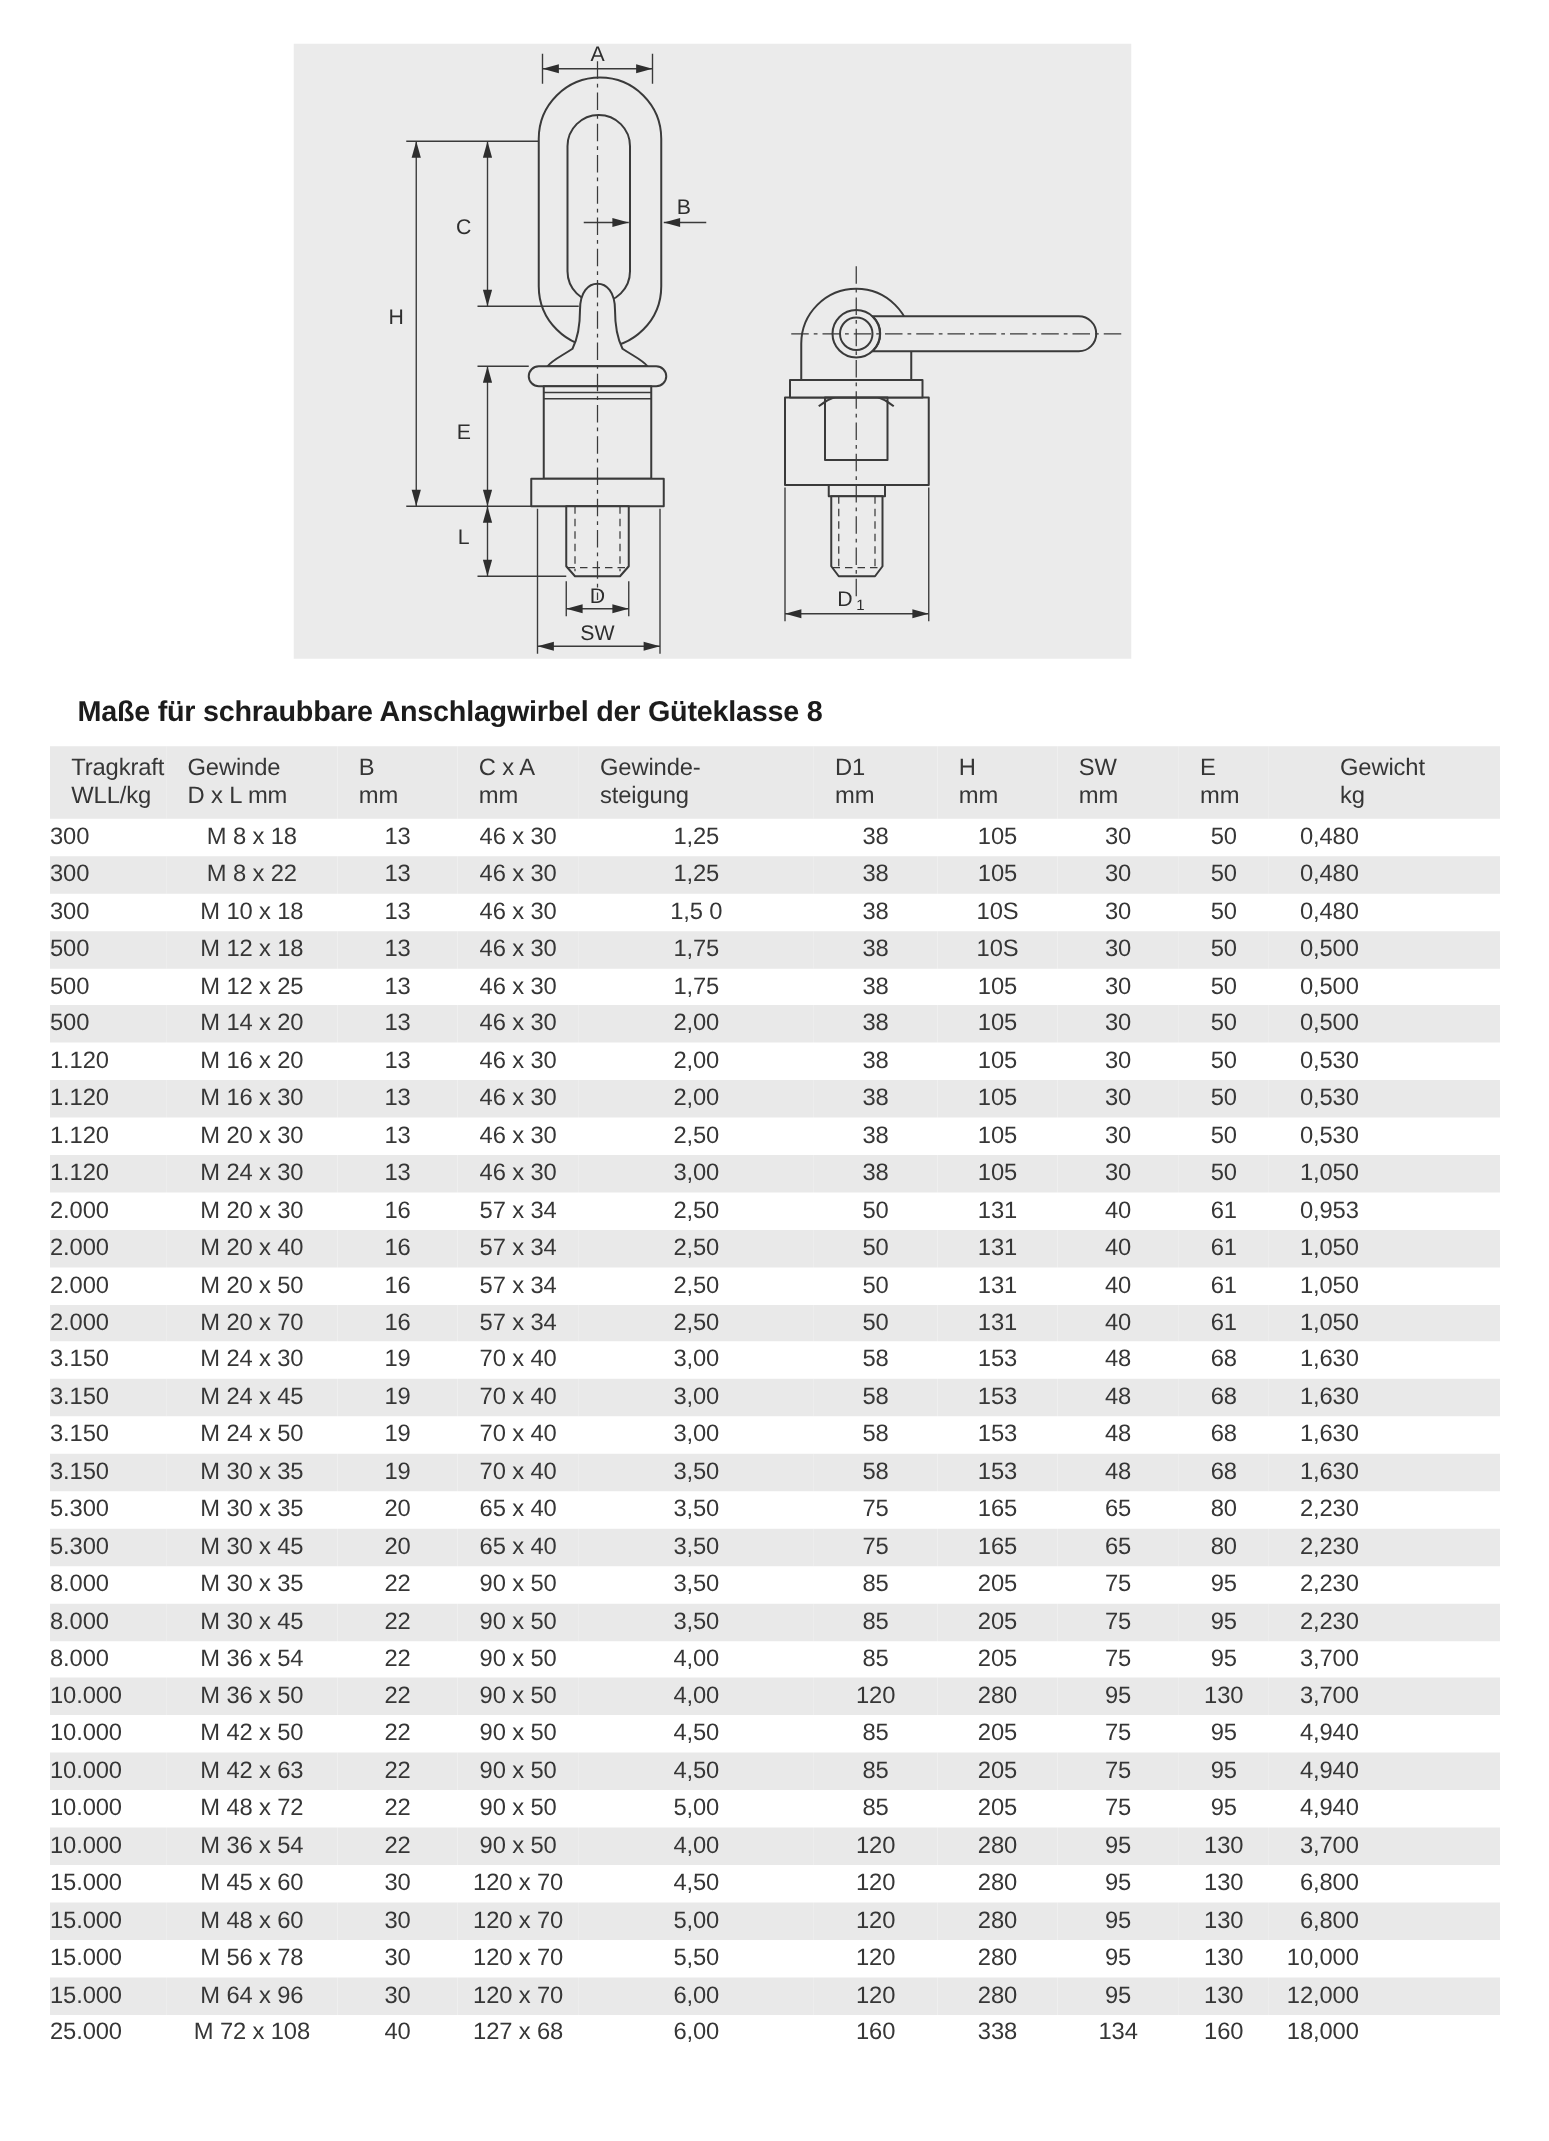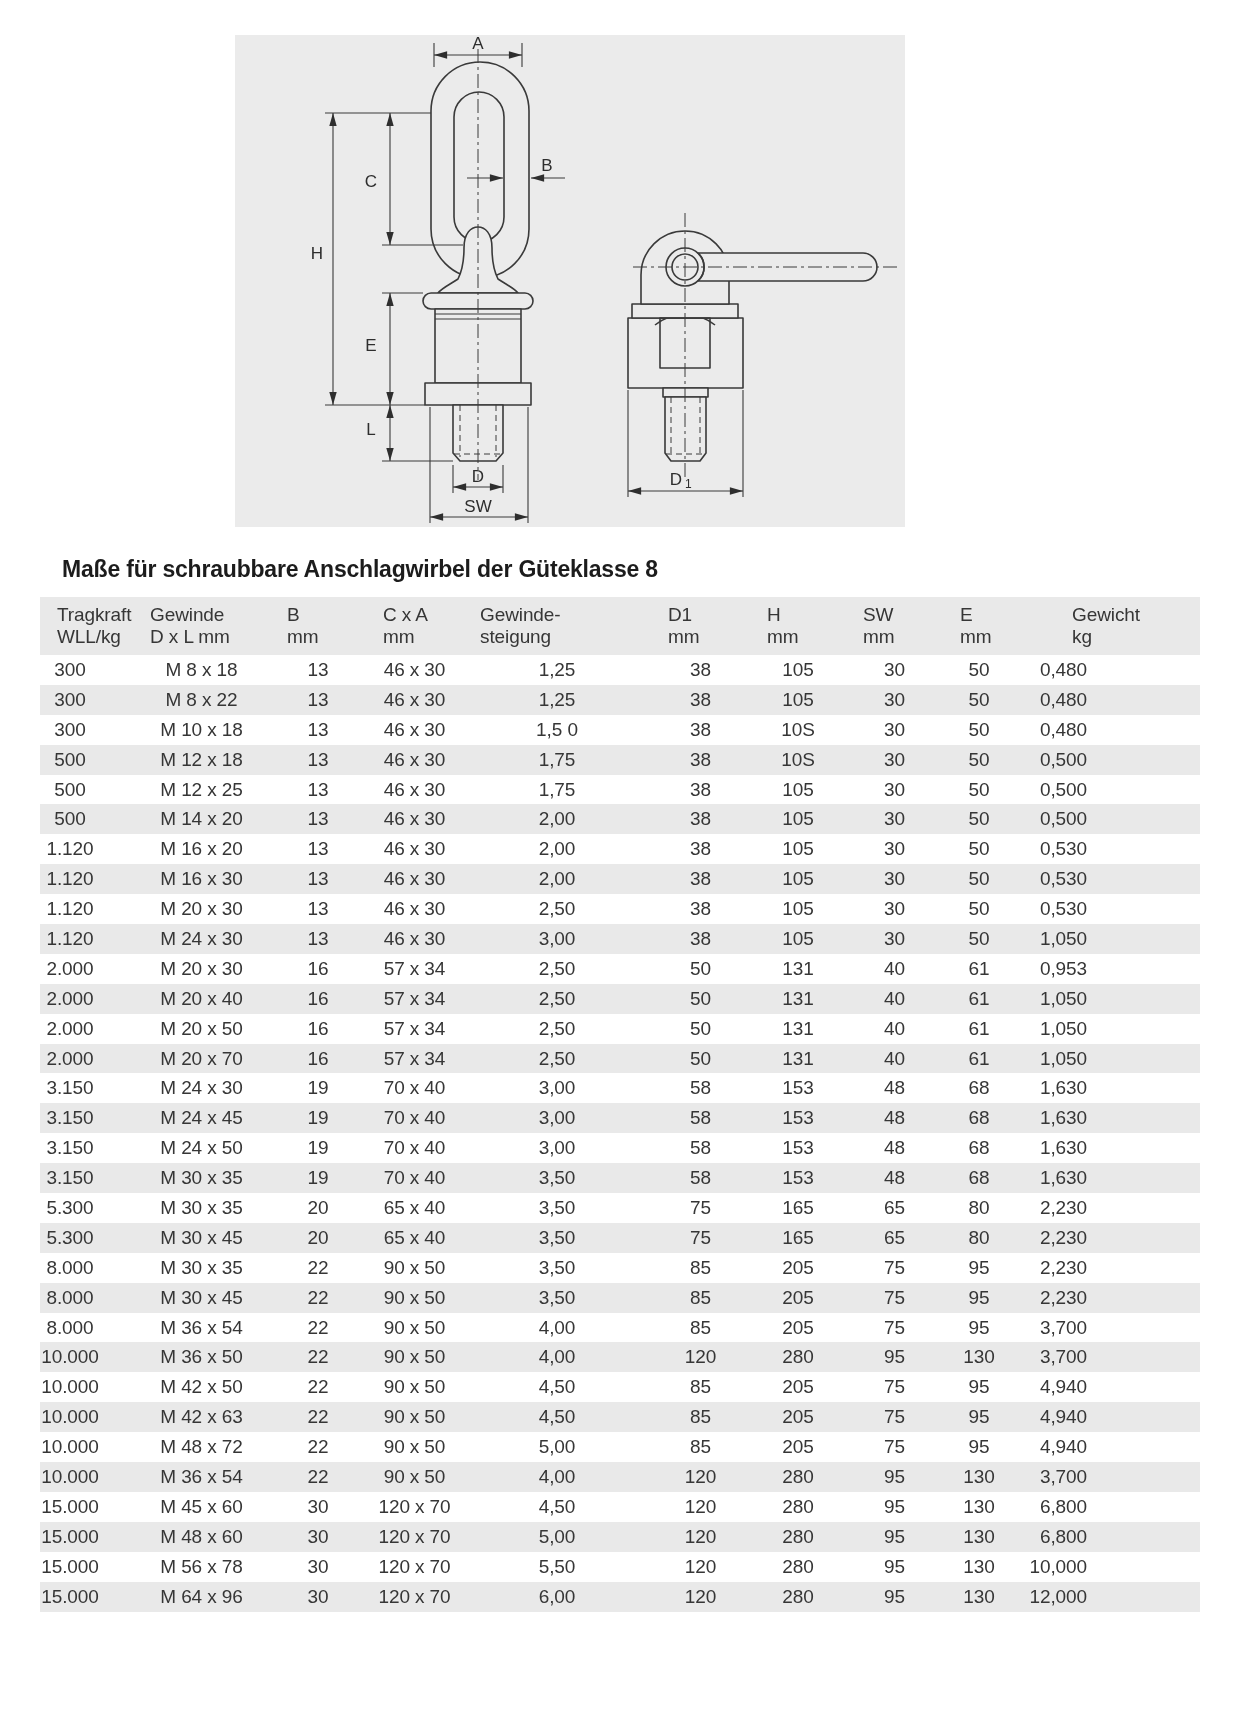--- a/index.html
+++ b/index.html
@@ -37,21 +37,21 @@
     background:var(--stripe);
     font-weight:normal;text-align:left;
     padding:7px 0 7px 17px;height:44px;vertical-align:middle;
     line-height:22px;
   }
   table.dim-table th.last{padding-left:57px;}
   table.dim-table td{
     height:29.9px;padding:0;text-align:center;vertical-align:middle;
     white-space:nowrap;
   }
-  table.dim-table td.c0{text-align:center;padding-right:33px;}
+  table.dim-table td.c0{text-align:left;padding-right:33px;}
   table.dim-table td.c9{text-align:right;padding-right:113px;}
   table.dim-table tbody tr:nth-child(even) td{background:var(--stripe);}
   
   .part{fill:none;stroke:#3a3a3a;stroke-width:1.6;stroke-linejoin:round;}
   .part-f{fill:var(--drawing-bg);stroke:#3a3a3a;stroke-width:1.6;stroke-linejoin:round;}
   .dim{fill:none;stroke:#3a3a3a;stroke-width:1.1;}
   .cl{fill:none;stroke:#3a3a3a;stroke-width:1;stroke-dasharray:14 4 3 4;}
   .hid{fill:none;stroke:#3a3a3a;stroke-width:1;stroke-dasharray:6 4;}
   .dimtext{font-family:"Liberation Sans",sans-serif;font-size:17px;fill:#2e2e2e;}
   .dimtext.sub{font-size:12px;}
@@ -602,14 +602,26 @@
         <td class="c1">M 64 x 96</td>
         <td class="c2">30</td>
         <td class="c3">120 x 70</td>
         <td class="c4">6,00</td>
         <td class="c5">120</td>
         <td class="c6">280</td>
         <td class="c7">95</td>
         <td class="c8">130</td>
         <td class="c9">12,000</td>
       </tr>
+      <tr>
+        <td class="c0">25.000</td>
+        <td class="c1">M 72 x 108</td>
+        <td class="c2">40</td>
+        <td class="c3">127 x 68</td>
+        <td class="c4">6,00</td>
+        <td class="c5">160</td>
+        <td class="c6">338</td>
+        <td class="c7">134</td>
+        <td class="c8">160</td>
+        <td class="c9">18,000</td>
+      </tr>
     </tbody>
 </table>
 
 </body></html>

